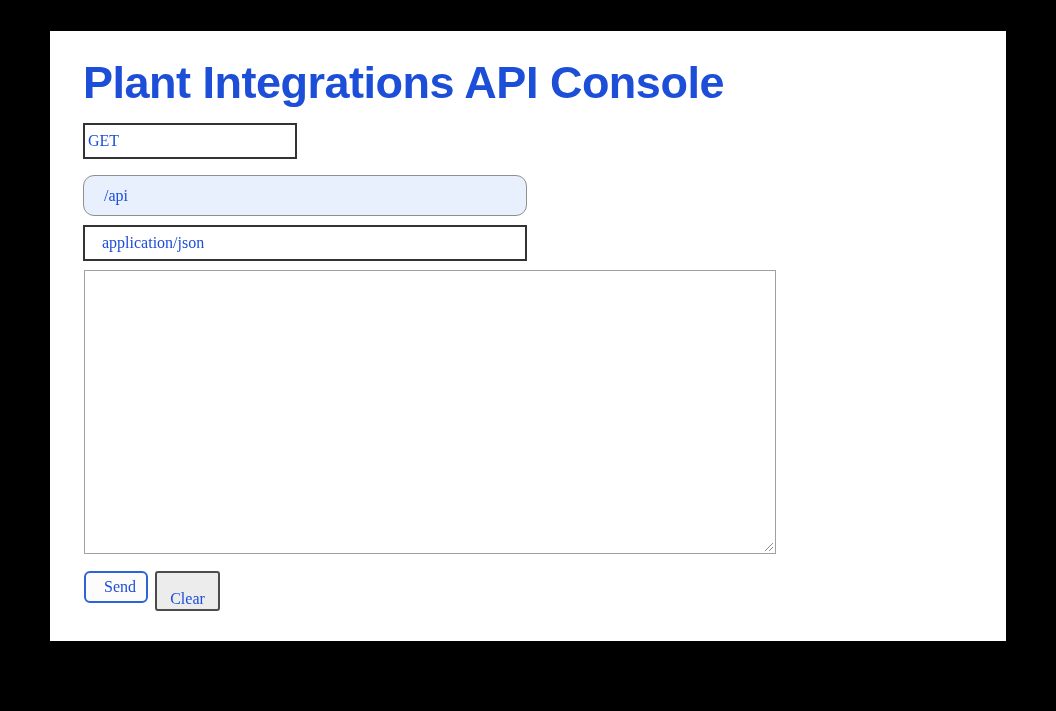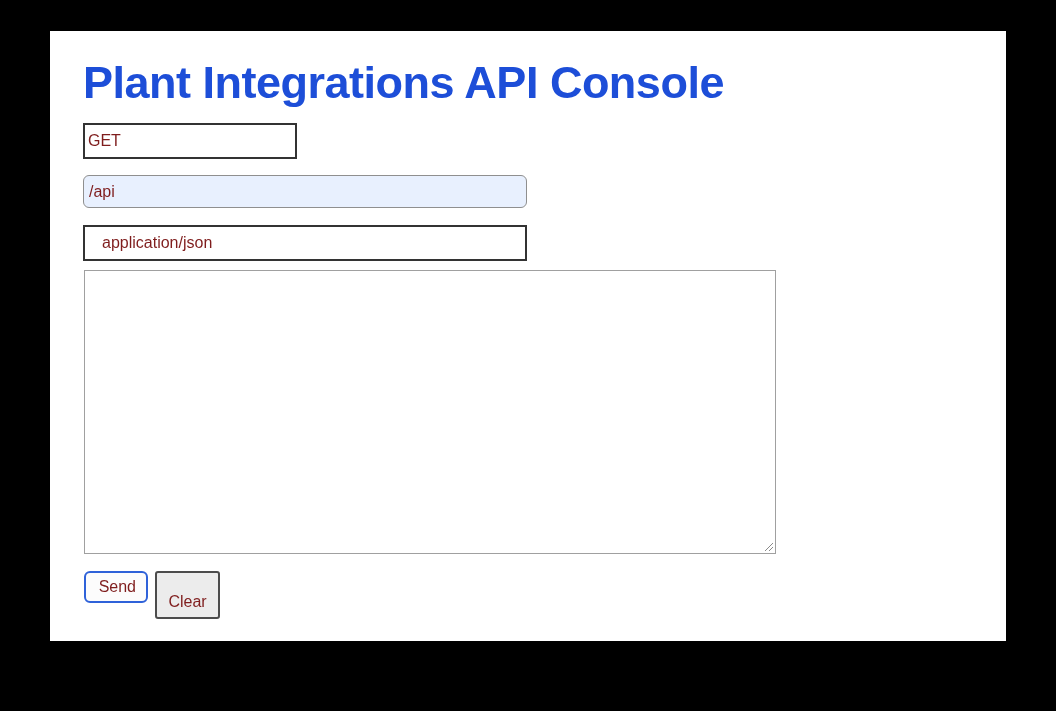--- a/index.html
+++ b/index.html
@@ -28,45 +28,45 @@
     top: 29px;
     margin: 0;
     font-size: 45px;
     line-height: 1;
     font-weight: bold;
     color: #1d4ed8;
     letter-spacing: -0.5px;
     white-space: nowrap;
   }
   input, textarea, button {
-    font-family: Liberation Sans, sans-serif;
+    font-family: Liberation Serif, serif;
     box-sizing: border-box;
     position: absolute;
     font-size: 16px;
-    color: #7f1d1d;
+    color: #1d4ed8;
   }
   .method-input {
     left: 33px;
     top: 92px;
     width: 214px;
     height: 36px;
     border: 2px solid #333333;
     background: #ffffff;
     padding: 1px 3px;
     border-radius: 0;
   }
   .endpoint-input {
     left: 33px;
     top: 144px;
     width: 444px;
-    height: 33px;
+    height: 41px;
     border: 1px solid #8f8f8f;
     background: #e8f0fe;
-    padding: 1px 5px;
-    border-radius: 6px;
+    padding: 1px 20px;
+    border-radius: 11px;
   }
   .content-type-input {
     left: 33px;
     top: 194px;
     width: 444px;
     height: 36px;
     border: 2px solid #333333;
     background: #ffffff;
     padding: 1px 17px;
     border-radius: 0;
@@ -98,21 +98,21 @@
     padding: 3px 10px 4px 10px;
     background: #fcfcfc;
     border: 2px solid #2f62d9;
     border-radius: 6px;
     cursor: pointer;
     text-align: right;
   }
   .clear-button {
     left: 105px;
     top: 540px;
-    height: 48px;
+    height: 40px;
     min-width: 65px;
     padding: 17px 10px 4px 10px;
     background: #ececec;
     border: 2px solid #4c4c4c;
     border-radius: 3px;
     cursor: pointer;
   }
 </style>
 </head>
 <body>

